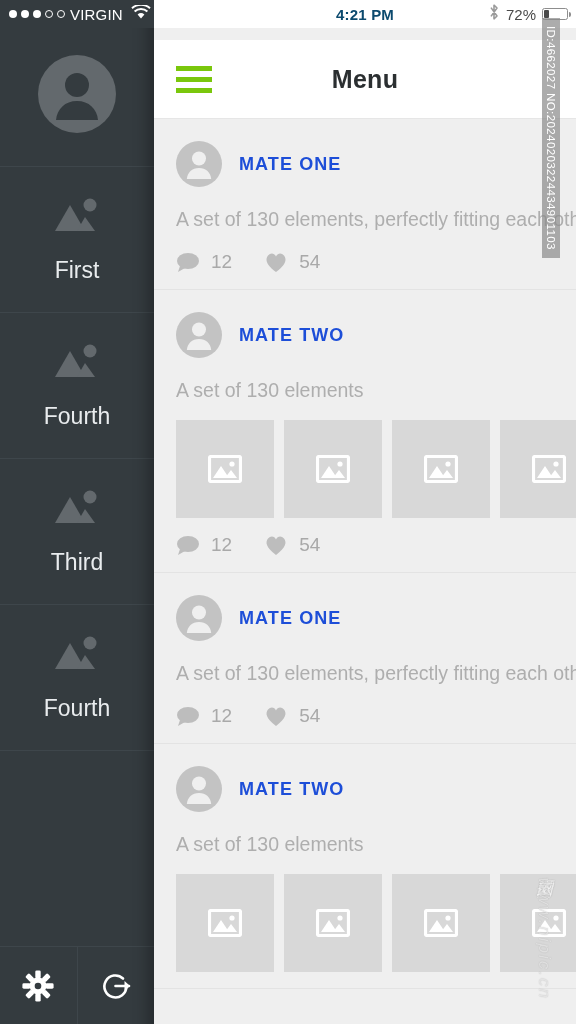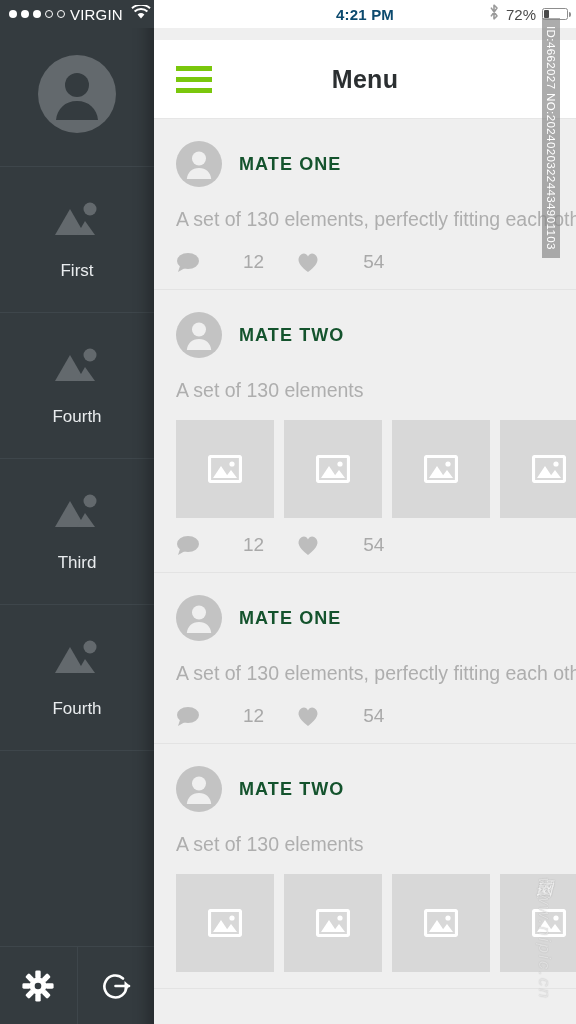--- a/index.html
+++ b/index.html
@@ -60,21 +60,21 @@
   .avatar-lg {
     width:78px; height:78px; border-radius:50%; background:#63696d;
     display:flex; align-items:flex-end; justify-content:center; overflow:hidden;
   }
   .nav { flex:0 0 auto; }
   .nav-item {
     height:146px; border-bottom:1px solid #3e464b;
     display:flex; flex-direction:column; align-items:center; justify-content:center;
     gap:18px; cursor:pointer;
   }
-  .nav-label { color:#e9ecee; font-size:17px; }
+  .nav-label { color:#e9ecee; font-size:23px; }
   .nav-spacer { flex:1; }
   .sb-bottom {
     height:78px; border-top:1px solid #3e464b; display:flex;
   }
   .sb-btn {
     flex:1; display:flex; align-items:center; justify-content:center; cursor:pointer;
   }
   .sb-btn + .sb-btn { border-left:1px solid #3e464b; }
 
   
@@ -101,35 +101,35 @@
 
   .feed { height:916px; overflow:hidden; }
   .card { padding:22px 0 16px 0; border-bottom:1px solid #e3e3e3; background:#efefef; }
   .card-head { display:flex; align-items:center; gap:17px; padding:0 22px; }
   .avatar-sm {
     width:46px; height:46px; border-radius:50%; background:#c3c3c3;
     display:flex; align-items:flex-end; justify-content:center; overflow:hidden;
     flex:0 0 46px;
   }
   .mate-name {
-    font-size:18px; font-weight:bold; color:#14532d; letter-spacing:1.1px;
+    font-size:18px; font-weight:bold; color:#1d4ed8; letter-spacing:1.1px;
   }
   .card-body {
     padding:16px 0 0 22px; font-size:19.5px; line-height:32px;
     color:#aeaeae; white-space:nowrap;
   }
   .card-body.short { white-space:nowrap; }
   .thumbs { display:flex; gap:10px; padding:14px 0 0 22px; }
   .thumb {
     width:98px; height:98px; background:#d8d8d8; flex:0 0 98px;
     display:flex; align-items:center; justify-content:center;
   }
   .card-foot { display:flex; align-items:center; gap:32px; padding:16px 0 0 22px; }
   .stat { display:flex; align-items:center; gap:11px; cursor:pointer; }
-  .stat-num { font-size:19px; color:#a9a9a9;margin-left:32px; }
+  .stat-num { font-size:19px; color:#a9a9a9; }
 
   
   .wm-id {
     position:absolute; top:18px; right:16px; z-index:60;
     background:rgba(140,140,140,.72); color:#ffffff;
     font-size:11.5px; letter-spacing:.4px; padding:8px 3px;
     writing-mode:vertical-rl; text-orientation:mixed;
     white-space:nowrap; pointer-events:none;
   }
   .wm-site {

